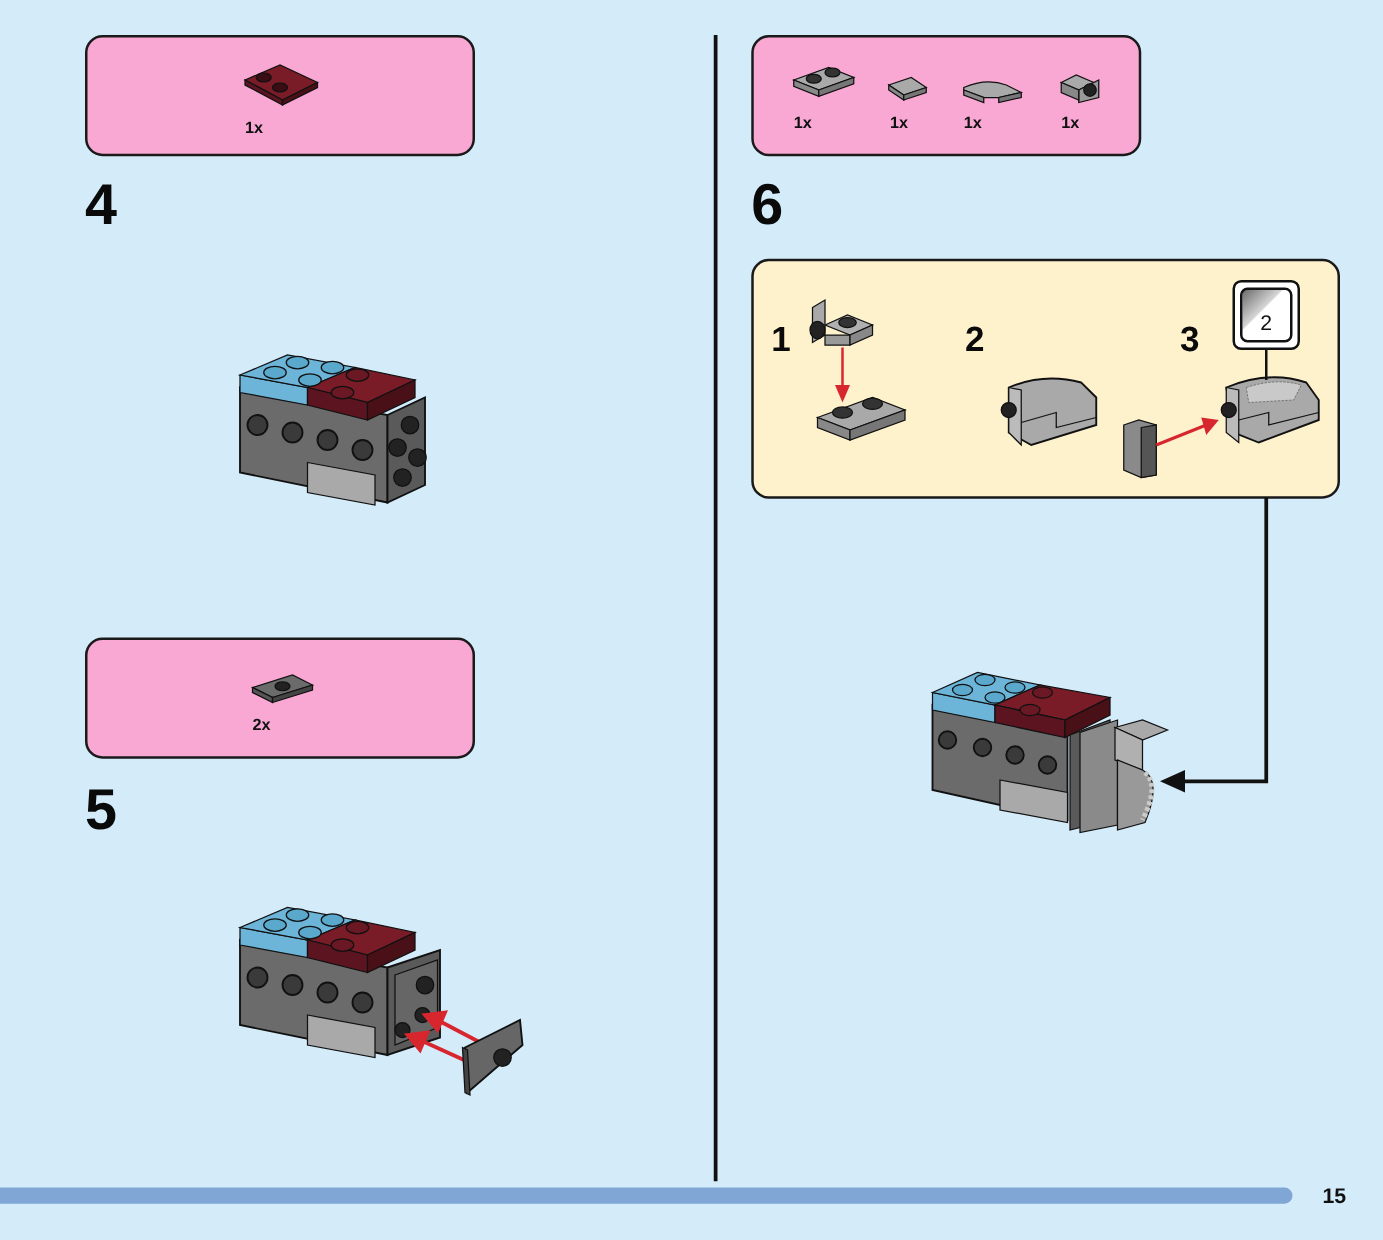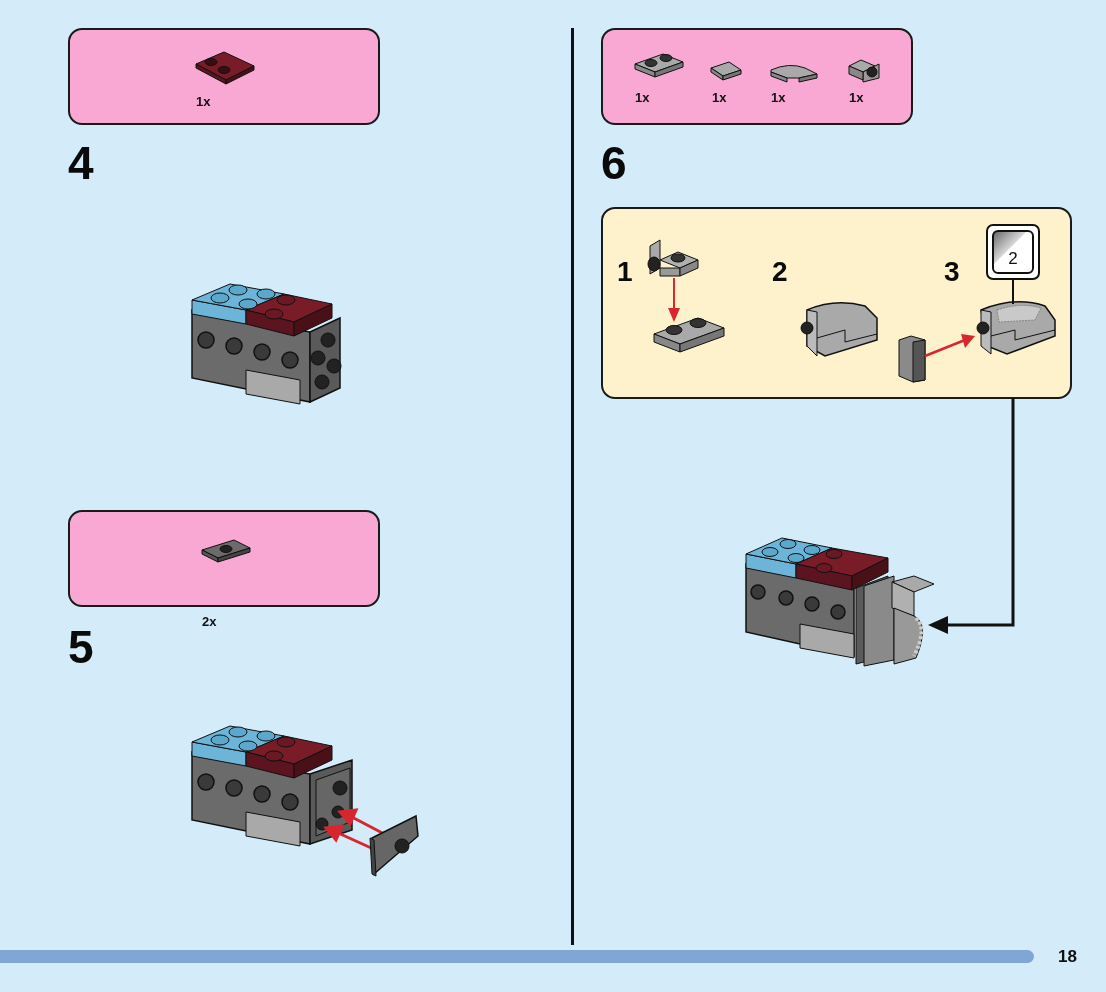--- a/index.html
+++ b/index.html
@@ -74,21 +74,21 @@
   </g>
 </svg>
 
 <div class="parts-box" style="left:68px;top:510px;width:312px;height:97px;">
   <svg style="left:130px;top:26px;" width="52" height="28" viewBox="0 0 52 28">
     <polygon points="2,12 34,2 50,10 18,20" fill="#6b6b6b" stroke="#111"></polygon>
     <polygon points="2,12 18,20 18,24 2,16" fill="#555" stroke="#111"></polygon>
     <polygon points="18,20 50,10 50,14 18,24" fill="#444" stroke="#111"></polygon>
     <ellipse cx="26" cy="11" rx="6" ry="3.5" fill="#222" stroke="#111"></ellipse>
   </svg>
-  <span class="qty" style="left:132px;top:60px;margin-top:42px;">2x</span>
+  <span class="qty" style="left:132px;top:60px;">2x</span>
 </div>
 <div class="step-num" style="left:68px;top:624px;">5</div>
 
 <svg style="left:190px;top:712px;" width="240" height="170" viewBox="0 0 240 170">
   <polygon points="2,40 120,62 120,132 2,108" fill="#6b6b6b" stroke="#111" stroke-width="1.5"></polygon>
   <polygon points="120,62 162,48 162,118 120,132" fill="#5a5a5a" stroke="#111" stroke-width="1.5"></polygon>
   <polygon points="56,100 110,110 110,134 56,124" fill="#a9a9a9" stroke="#111"></polygon>
   <polygon points="2,30 56,40 56,54 2,44" fill="#6cb4d8" stroke="#111"></polygon>
   <polygon points="2,30 40,14 94,24 56,40" fill="#6cb4d8" stroke="#111"></polygon>
   <polygon points="56,40 94,24 142,34 104,52" fill="#7a1c28" stroke="#111"></polygon>
@@ -244,13 +244,13 @@
   </g>
   <polygon points="112,56 144,44 144,124 112,132" fill="#5a5a5a" stroke="#111"></polygon>
   <polygon points="120,54 150,44 150,128 120,134" fill="#8a8a8a" stroke="#111"></polygon>
   <polygon points="148,50 170,44 190,52 170,60" fill="#a9a9a9" stroke="#111"></polygon>
   <polygon points="148,50 170,60 170,84 148,76" fill="#b0b0b0" stroke="#111"></polygon>
   <path d="M170,84 Q186,92 172,126 L150,132 L150,76 Z" fill="#999" stroke="#111"></path>
   <path d="M172,86 Q184,96 170,124" fill="none" stroke="#ccc" stroke-width="4" stroke-dasharray="3,2"></path>
 </svg>
 
 <div class="footer-bar"></div>
-<div class="page-num">18</div>
+<div class="page-num">15</div>
 
 </body></html>

